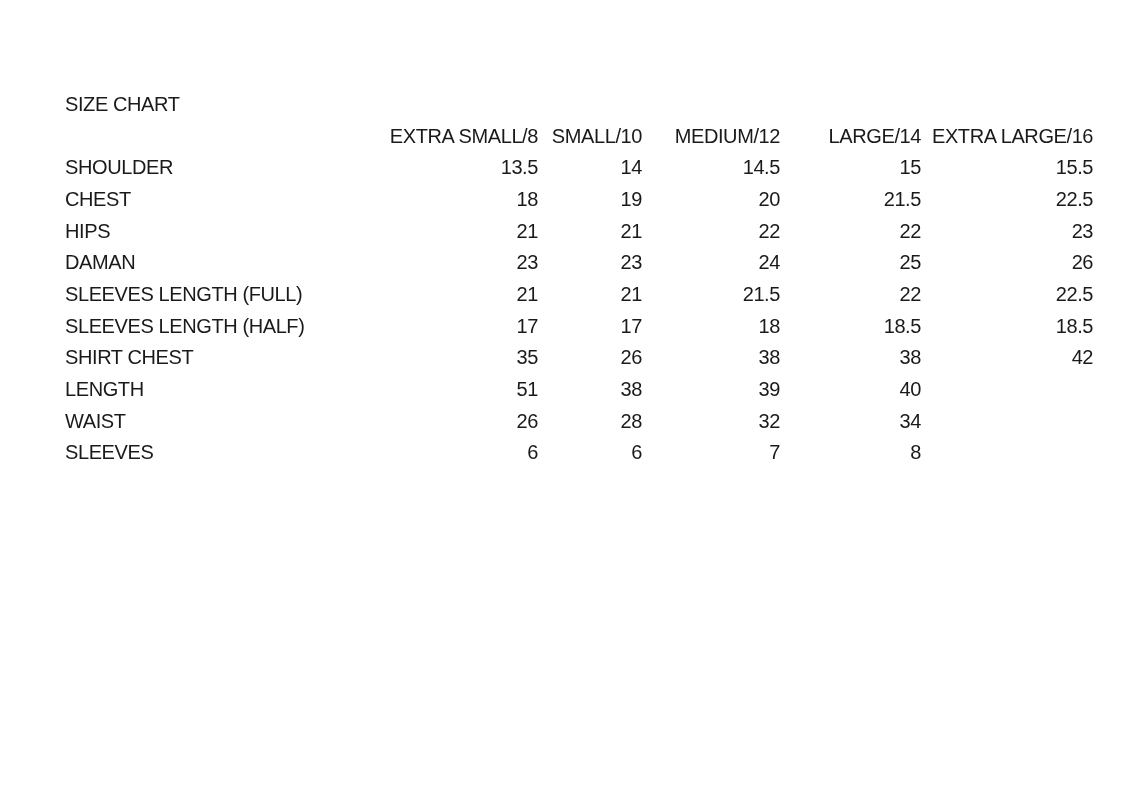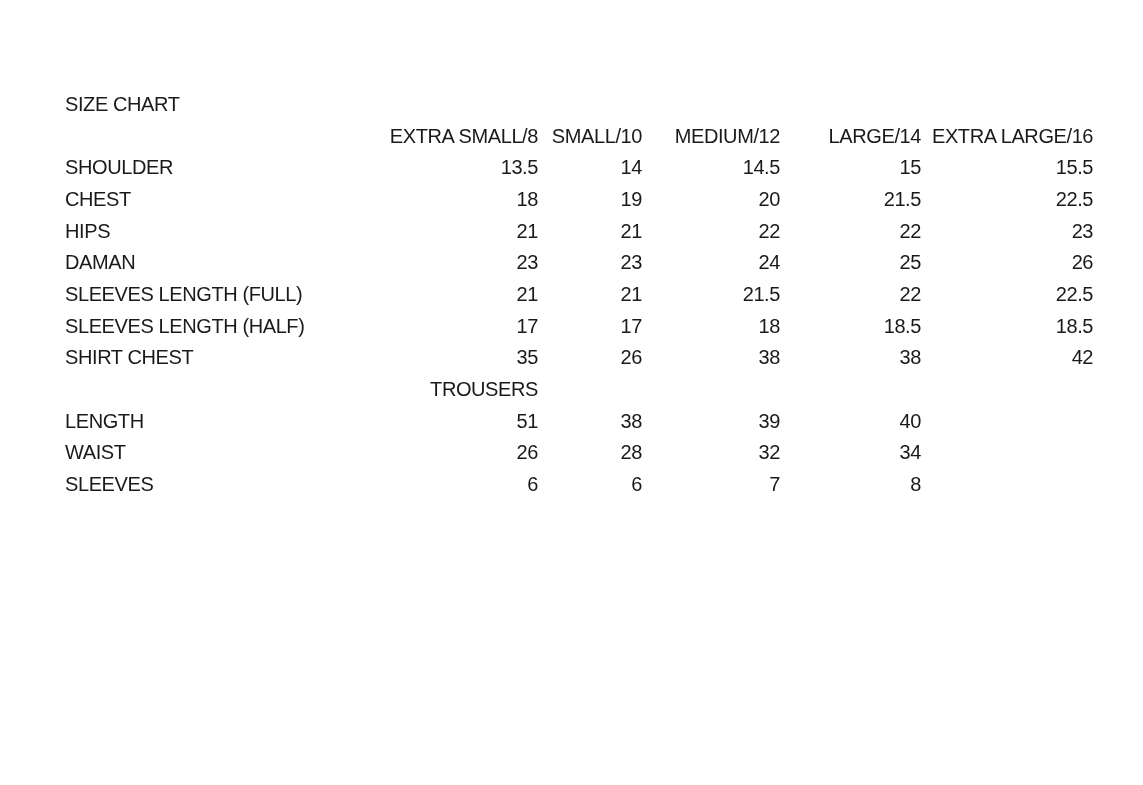--- a/index.html
+++ b/index.html
@@ -124,28 +124,20 @@
     </tr>
     <tr>
       <td class="lbl">SHIRT CHEST</td>
       <td class="num">35</td>
       <td class="num">26</td>
       <td class="num">38</td>
       <td class="num">38</td>
       <td class="num">42</td>
     </tr>
 
-    <tr>
-      <td></td>
-      <td class="hdr">TROUSERS</td>
-      <td></td>
-      <td></td>
-      <td></td>
-      <td></td>
-    </tr>
 
 
     <tr>
       <td class="lbl">LENGTH</td>
       <td class="num">51</td>
       <td class="num">38</td>
       <td class="num">39</td>
       <td class="num">40</td>
       <td></td>
     </tr>

